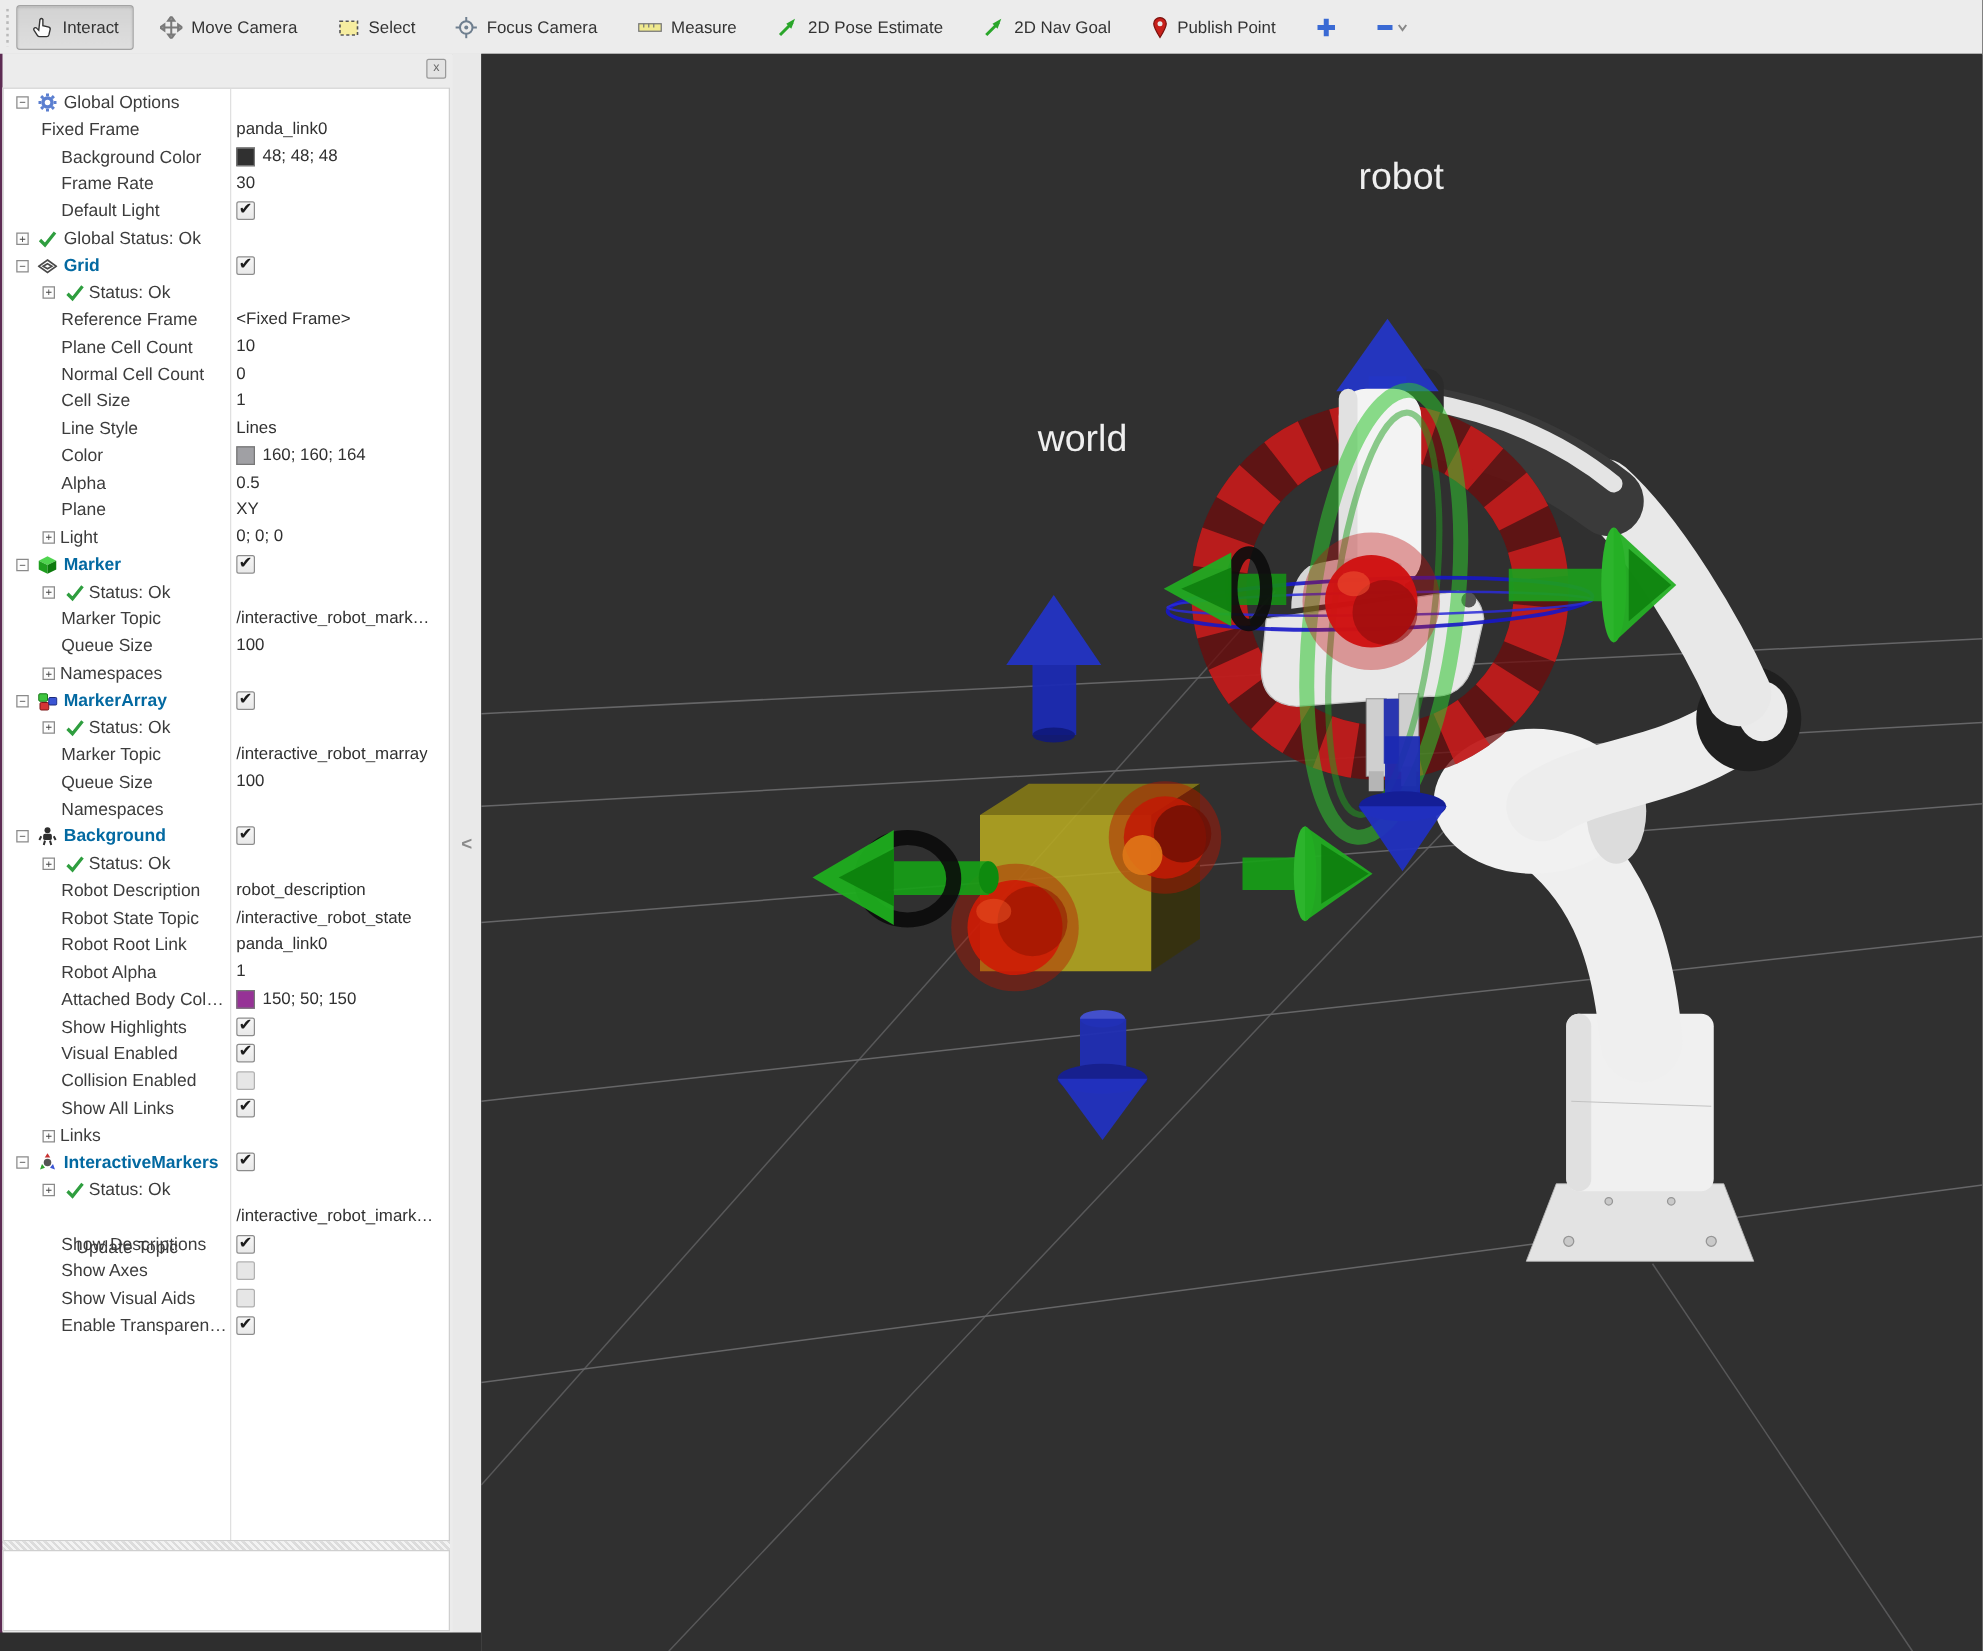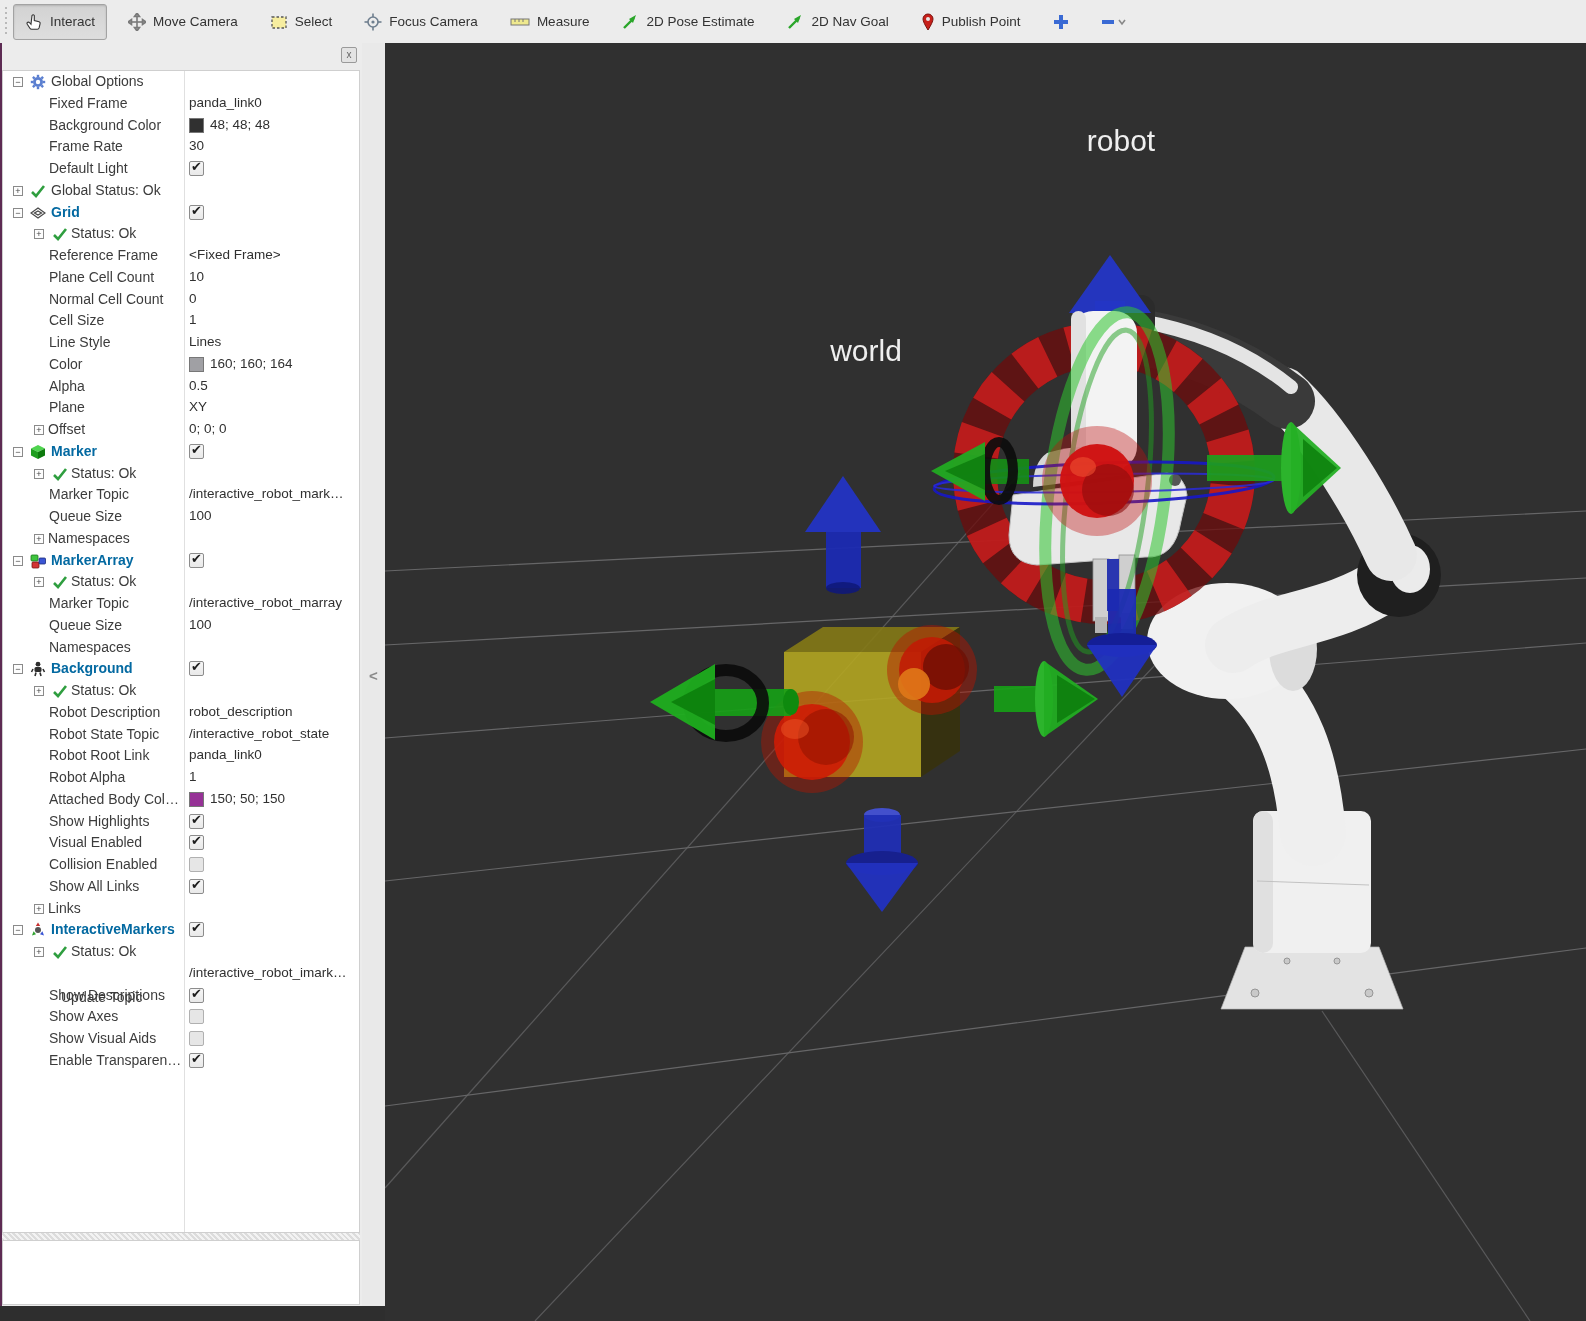--- a/index.html
+++ b/index.html
@@ -165,21 +165,21 @@
                 <line x1="11.4" y1="11.4" x2="13.1" y2="13.1"></line>
                 <line x1="2.9" y1="13.1" x2="4.6" y2="11.4"></line>
                 <line x1="11.4" y1="4.6" x2="13.1" y2="2.9"></line>
               </g>
             </g>
             <circle cx="8" cy="8" r="2.2" fill="#fff"></circle>
           </svg>
           <span class="lbl" style="left: 48px;">Global Options</span>
         </div>
         <div class="trow" style="top: 21.75px;">
-          <span class="lbl" style="left: 46px;">Fixed Frame</span>
+          <span class="lbl" style="left: 30px;">Fixed Frame</span>
           <span class="val">panda_link0</span>
         </div>
         <div class="trow" style="top: 43.5px;">
           <span class="lbl" style="left: 46px;">Background Color</span>
           <div class="swatch" style="background: rgb(48, 48, 48);"></div>
           <span class="swtext">48; 48; 48</span>
         </div>
         <div class="trow" style="top: 65.25px;">
           <span class="lbl" style="left: 46px;">Frame Rate</span>
           <span class="val">30</span>
@@ -241,21 +241,21 @@
         <div class="trow" style="top: 304.5px;">
           <span class="lbl" style="left: 46px;">Alpha</span>
           <span class="val">0.5</span>
         </div>
         <div class="trow" style="top: 326.25px;">
           <span class="lbl" style="left: 46px;">Plane</span>
           <span class="val">XY</span>
         </div>
         <div class="trow" style="top: 348px;">
           <div class="exp" style="left: 31px;">+</div>
-          <span class="lbl" style="left: 45px;">Offset</span>
+          <span class="lbl" style="left: 45px;">Light</span>
           <span class="val">0; 0; 0</span>
         </div>
         <div class="trow" style="top: 369.75px;">
           <div class="exp" style="left: 10px;">−</div>
           <svg width="16" height="16" viewBox="0 0 16 16" class="ticn" style="left: 27px; position: absolute;">
             <polygon points="8,1 15,4.5 8,8 1,4.5" fill="#4fd44f"></polygon>
             <polygon points="1,4.5 8,8 8,15 1,11.5" fill="#1f9e1f"></polygon>
             <polygon points="15,4.5 8,8 8,15 15,11.5" fill="#0d7a0d"></polygon>
           </svg>
           <span class="lbl blue" style="left: 48px;">Marker</span>

